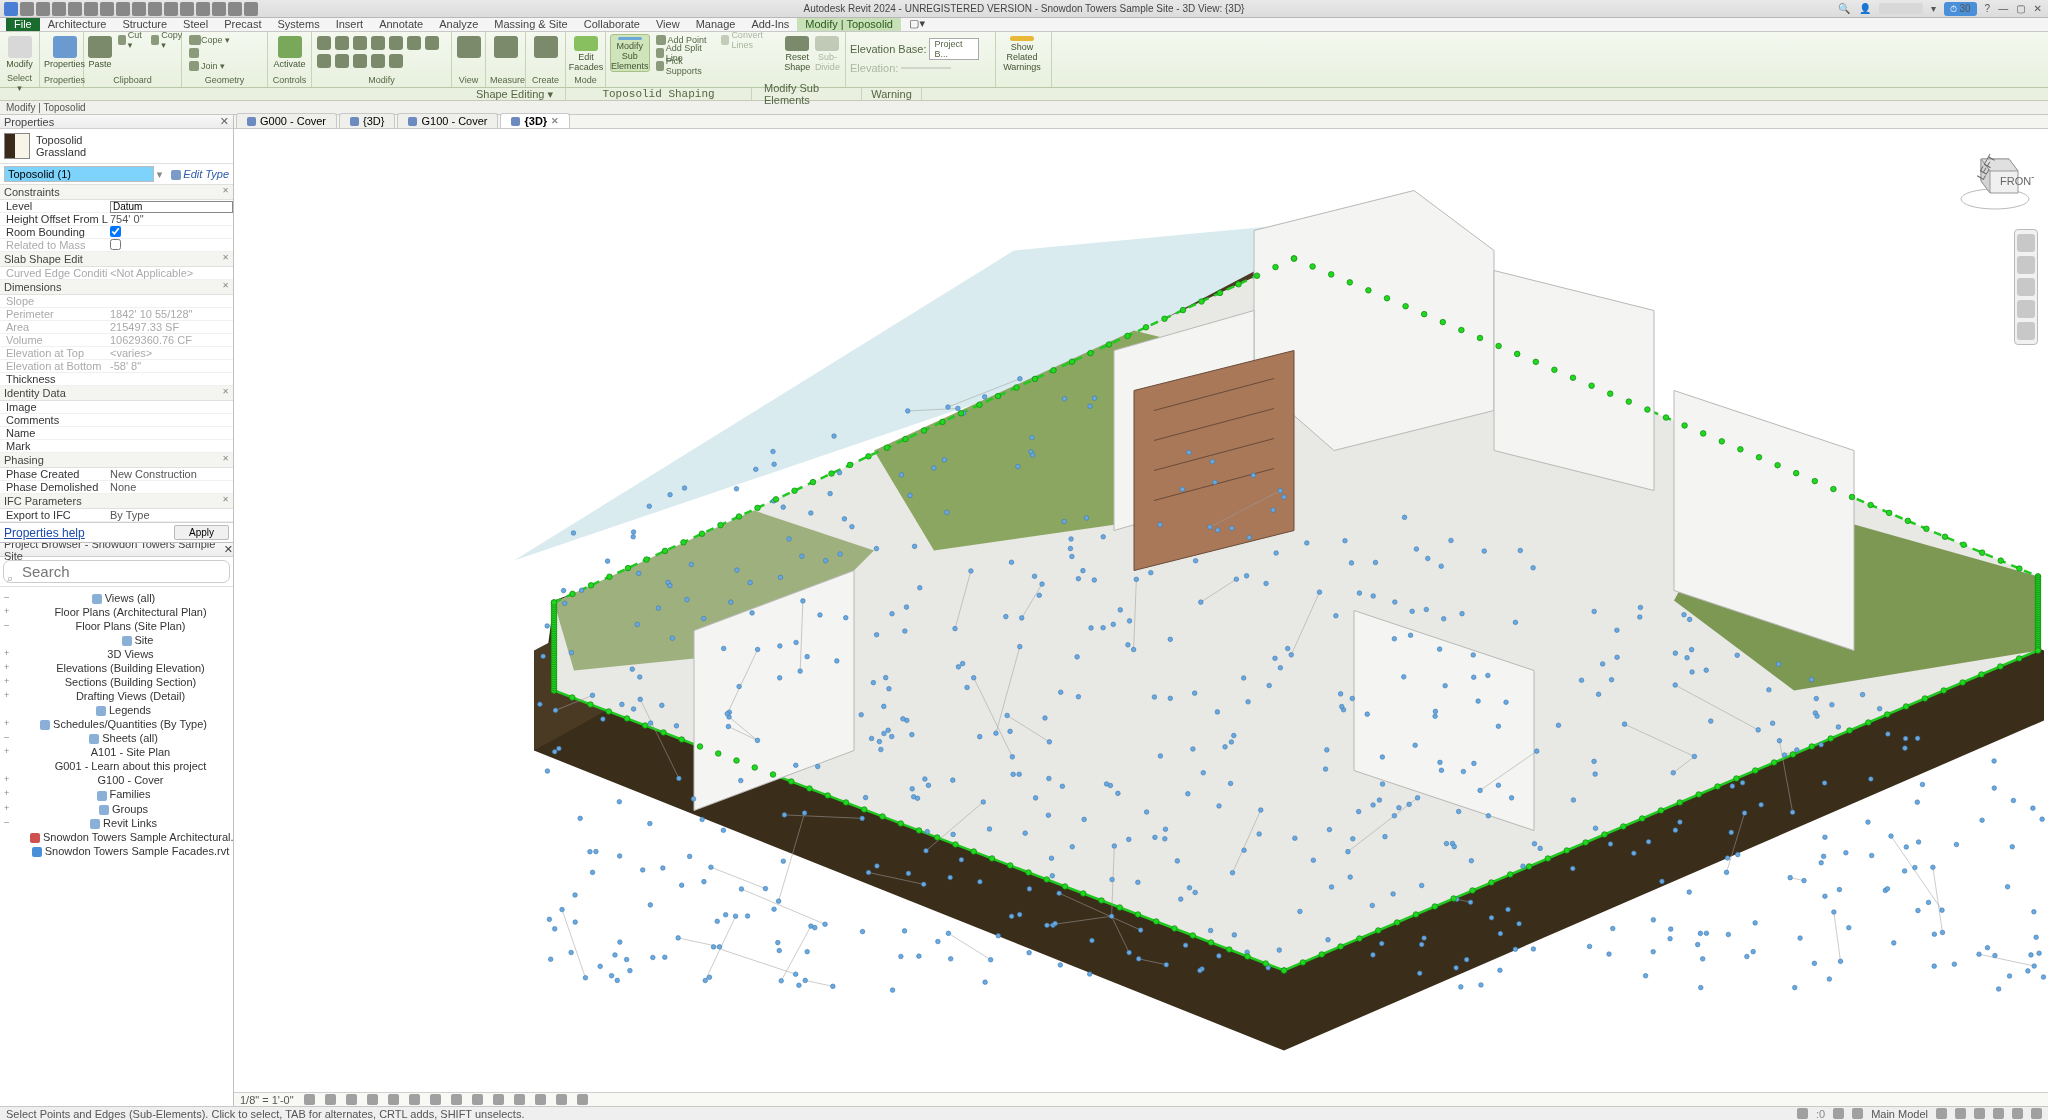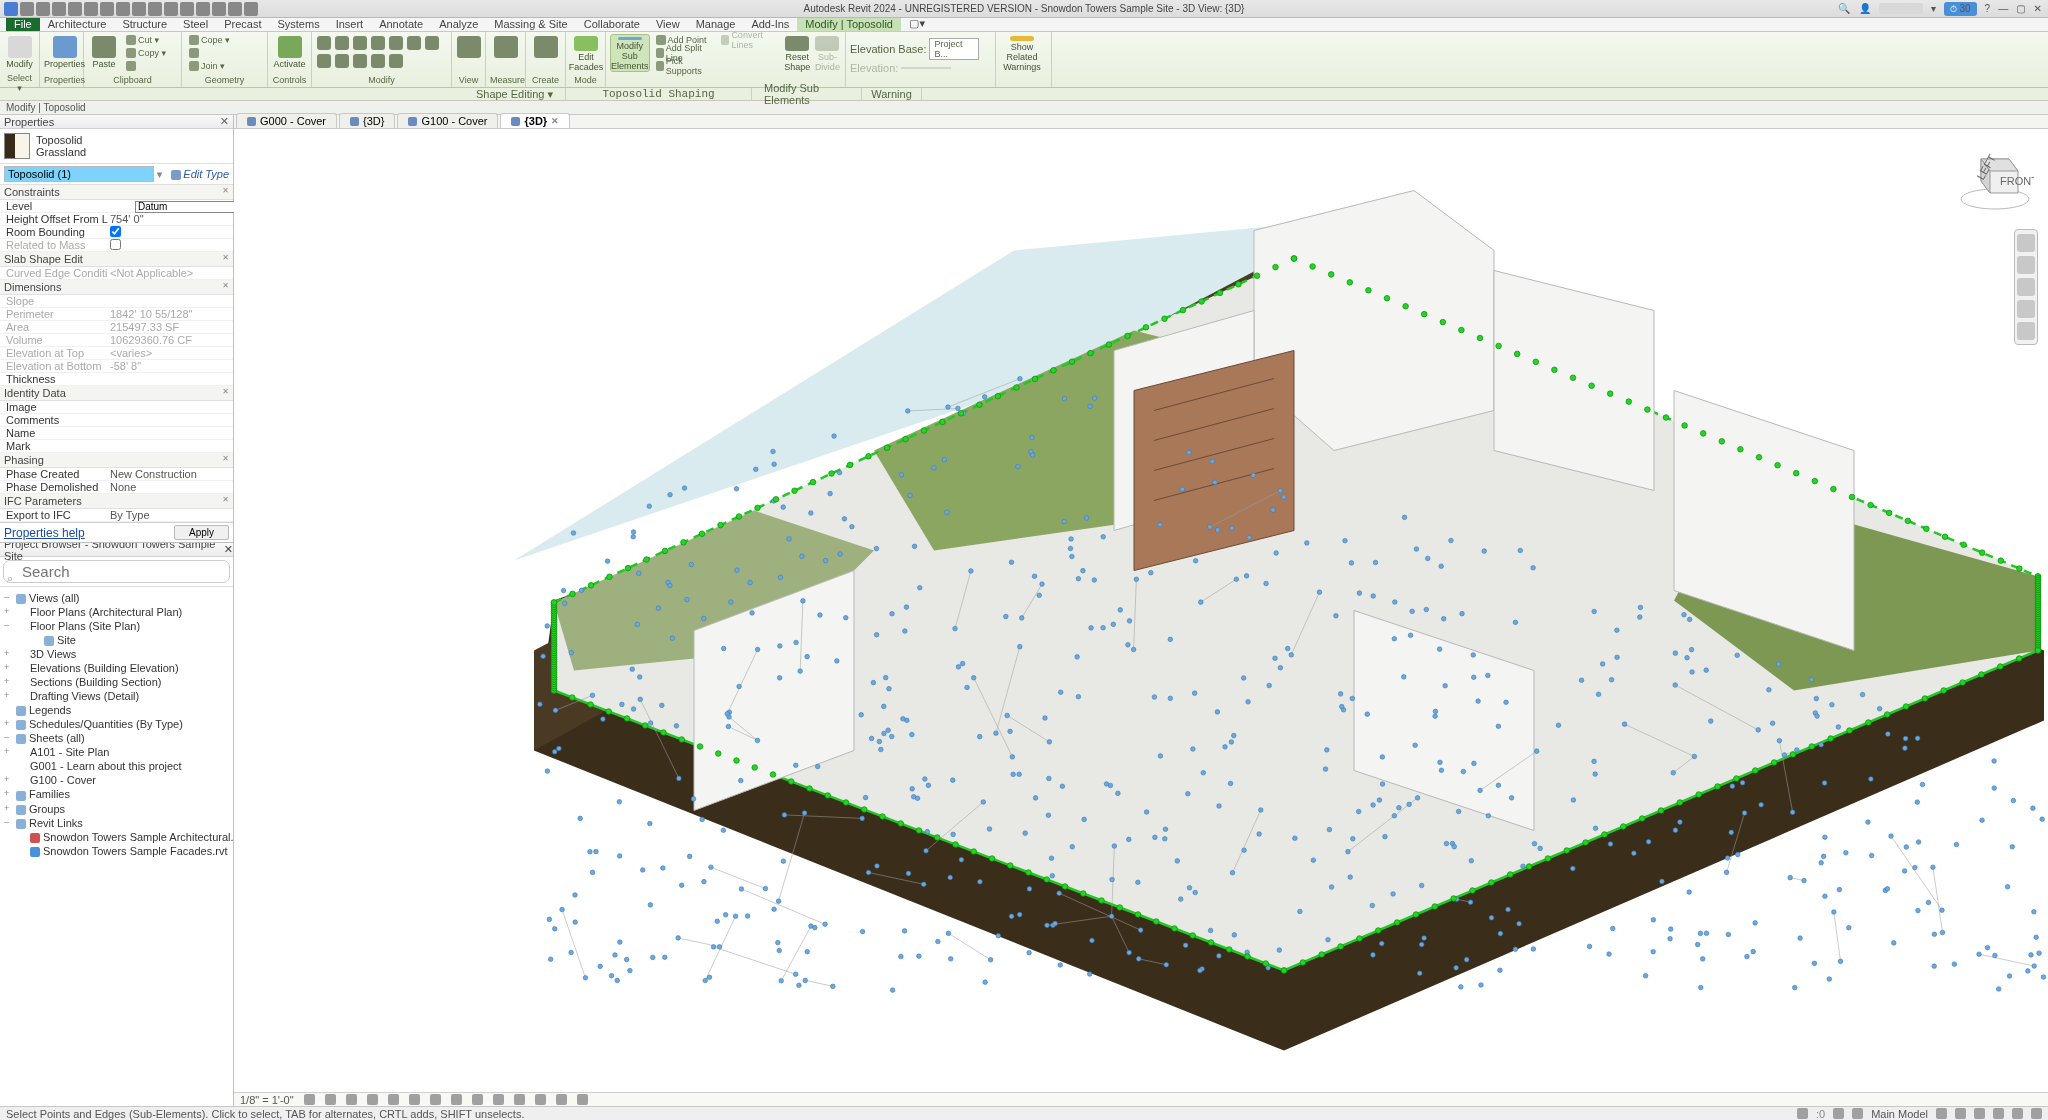--- a/index.html
+++ b/index.html
@@ -60,35 +60,35 @@
 .props .filterrow .et { padding-left:6px; color:#2a5aaa; cursor:pointer; display:flex; align-items:flex-end; gap:2px;font-style:italic; }
 .props .filterrow .et::before{content:"";width:10px;height:10px;background:#7a9aca;border-radius:2px;display:inline-block;}
 
 .pgroup { }
 .pgroup .ghdr { background: #f4f4f0; font-size: 10px; color: #444; padding: 1px 4px; border-bottom: 1px solid #e0e0e0; display:flex; justify-content:space-between;}
 .pgroup .ghdr .chev{color:#888;font-size:8px;}
 .prow { display: flex; font-size: 10px; color: #333; border-bottom: 1px solid #f0f0f0; height:13px; }
 .prow .k { width: 108px; padding-left: 6px; overflow:hidden; white-space:nowrap;}
 .prow .v { flex: 1; padding-left: 2px; color: #555; }
 .prow.dim .k, .prow.dim .v { color: #aaa; }
-.prow .v input[type=text]{ width:100%; border:1px solid #888; font-size:10px; padding:0 2px; height:12px;margin-left:25px; }
+.prow .v input[type=text]{ width:100%; border:1px solid #888; font-size:10px; padding:0 2px; height:12px; }
 .prow .v input[type=checkbox]{ margin:0; width:11px; height:11px; }
 
 .props .foot { display:flex; justify-content:space-between; align-items:center; padding:2px 4px; border-top:1px solid #d0d0d0;}
 .props .foot a { color:#1a4aaa; font-size:12px; text-decoration:underline;}
 .props .foot button { font-size:10px; padding:1px 14px; background:#f0f0f0; border:1px solid #bbb; border-radius:2px;}
 
 
 .pbrowser { flex: 1; display: flex; flex-direction: column; overflow: hidden; background:#fff; }
 .pbrowser .hdr { height: 14px; background: linear-gradient(#f8f8f8,#ececec); border-bottom: 1px solid #d0d0d0; font-size: 10px; color: #444; padding-left: 4px; display:flex; align-items:center; justify-content:space-between;}
 .pbrowser .search { padding:3px; border-bottom:1px solid #e0e0e0; display:flex; align-items:center;}
 .pbrowser .search input { flex:1; border:1px solid #ccc; border-radius:7px; padding:2px 4px 2px 18px; font-size:15px; background:#fff; }
 .pbrowser .search .mag { position:relative; }
 .pbrowser .search .mag::before{content:"⌕"; position:absolute; left:4px; top:0; color:#999; font-size:11px;}
-.tree { padding: 4px 2px; overflow-y:auto; font-size: 10px; color: #333; flex:1;}
+.tree { padding: 4px 2px; overflow-y:auto; font-size: 10px; color: #333; flex:1;text-align:center;}
 .tree .node { padding: 1px 0 1px 14px; white-space: nowrap; position:relative; }
 .tree .node::before { content:"–"; position:absolute; left:2px; color:#888; font-size:9px;}
 .tree .node.plus::before { content:"+"; }
 .tree .node.leaf::before { content:""; }
 .tree .node .nicon { width:10px; height:10px; background:#8ab0d8; display:inline-block; border-radius:2px; margin-right:3px; vertical-align:middle;}
 .tree .node .nicon.red{background:#d05050;}
 .tree .node .nicon.blue{background:#4a90d9;}
 .tree .lvl1 { padding-left: 14px; }
 .tree .lvl2 { padding-left: 28px; }
 
@@ -189,21 +189,21 @@
         </div>
       </div>
     <div class="lbl">Properties</div>
   </div>
   <div class="rgroup" style="width:98px;">
     <div class="top" style="flex-direction:row;">
       <div class="rbtn">
           <div class="ico"></div>
           <div class="blbl">Paste</div>
         </div>
-      <div style="display:flex;flex-direction:column;gap:1px;">
+      <div style="display:flex;flex-direction:row;gap:1px;">
         <div class="rmini">Cut ▾</div>
         <div class="rmini">Copy ▾</div>
         <div class="rmini"></div>
       </div>
     </div>
     <div class="lbl">Clipboard</div>
   </div>
   <div class="rgroup" style="width:86px;">
     <div class="top" style="flex-direction:column;gap:1px;">
       <div class="rmini">Cope ▾</div>

